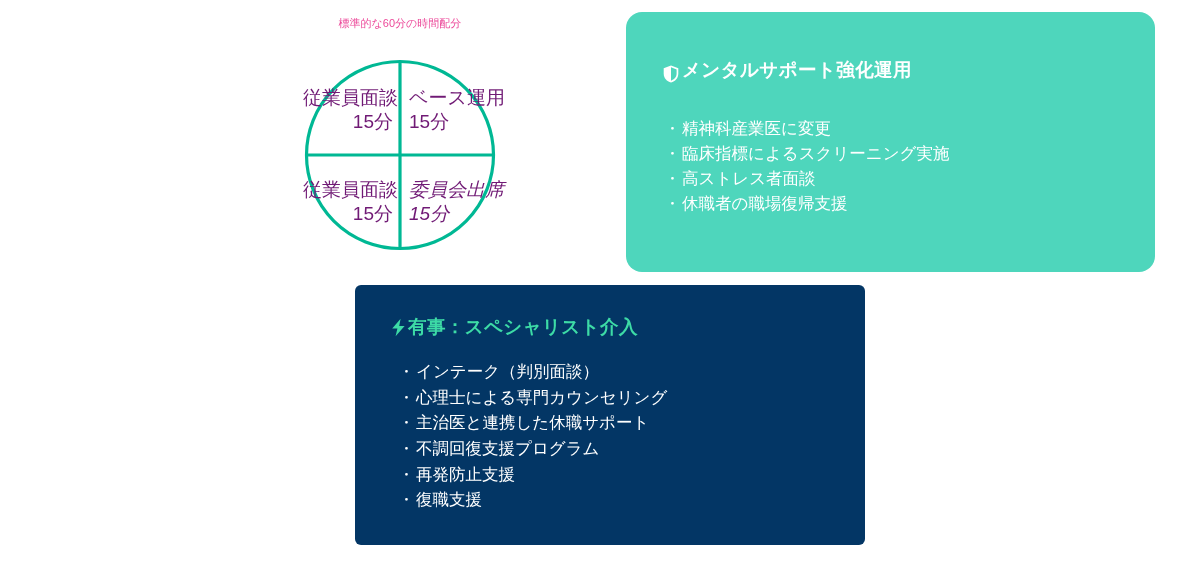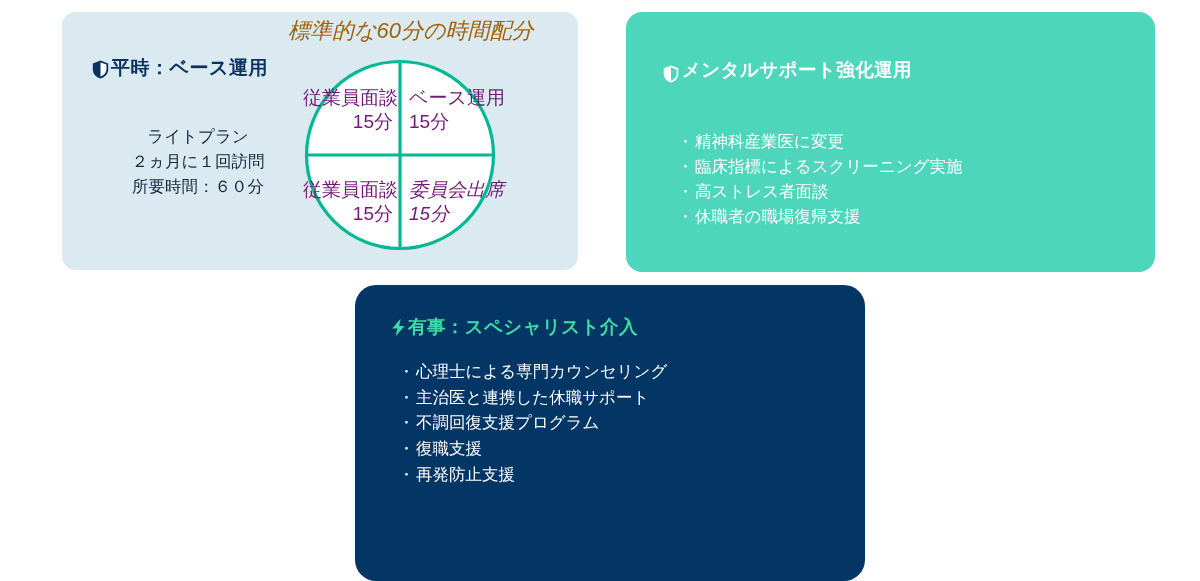--- a/index.html
+++ b/index.html
@@ -64,24 +64,23 @@
     white-space: nowrap;
   }
 
   
   .pie-title {
     position: absolute;
     left: 288px;
     top: 16px;
     width: 224px;
     text-align: center;
-    font-size: 22px;
-    color: #a16207;
-    white-space: nowrap;
-    font-style: italic;
+    font-size: 11px;
+    color: #ec4899;
+    white-space: nowrap;
   }
   .pie-wrap {
     position: absolute;
     left: 303px;
     top: 58px;
     width: 194px;
     height: 194px;
   }
   .pie-wrap svg { display: block; }
 
@@ -125,21 +124,21 @@
     width: 16px;
     height: 18px;
     flex: 0 0 auto;
     position: relative;
     top: 1px;
   }
   .mental-list {
     position: absolute;
     left: 36px;
     top: 100px;
-    margin: 17px;
+    margin: 4px;
     padding: 0;
     list-style: none;
   }
   .mental-list li {
     font-size: 16.5px;
     line-height: 1.52;
     color: #ffffff;
     white-space: nowrap;
     padding-left: 16px;
     position: relative;
@@ -150,23 +149,23 @@
     left: -2px;
     top: 0;
   }
 
   
   .panel-emg {
     position: absolute;
     left: 355px;
     top: 285px;
     width: 510px;
-    height: 296px;
+    height: 260px;
     background: #033665;
-    border-radius: 21px;
+    border-radius: 6px;
   }
   .emg-heading {
     position: absolute;
     left: 36px;
     top: 29px;
     font-size: 18.5px;
     font-weight: bold;
     color: #3ddba6;
     letter-spacing: 0.4px;
     white-space: nowrap;
@@ -203,37 +202,20 @@
     position: absolute;
     left: -2px;
     top: 0;
   }
 </style>
 </head>
 <body>
 
 <div id="stage">
 
-  <div class="panel-base">
-    <div class="base-heading">
-      <span class="shield-navy">
-        <svg viewBox="0 0 17 19" width="17" height="19" aria-hidden="true">
-          <path d="M8.5 0.6 L16.2 3.4 L16.2 9.2 C16.2 13.9 12.9 17.1 8.5 18.5 C4.1 17.1 0.8 13.9 0.8 9.2 L0.8 3.4 Z" fill="#0b3260"></path>
-          <path d="M8.5 2.4 L8.5 16.6 C11.9 15.3 14.4 12.8 14.4 9.1 L14.4 4.6 Z" fill="#ffffff"></path>
-        </svg>
-      </span>
-      <span>平時：ベース運用</span>
-    </div>
-
-    <div class="base-plan">
-      <div>ライトプラン</div>
-      <div>２ヵ月に１回訪問</div>
-      <div>所要時間：６０分</div>
-    </div>
-  </div>
 
   <div class="pie-title">標準的な60分の時間配分</div>
 
   <div class="pie-wrap">
     <svg viewBox="0 0 194 194" width="194" height="194" aria-hidden="true">
       <circle cx="97" cy="97" r="93.5" fill="#ffffff" stroke="#00b894" stroke-width="3.2"></circle>
       <line x1="97" y1="3.5" x2="97" y2="190.5" stroke="#00b894" stroke-width="3.2"></line>
       <line x1="3.5" y1="97" x2="190.5" y2="97" stroke="#00b894" stroke-width="3.2"></line>
     </svg>
   </div>
@@ -278,21 +260,22 @@
     <div class="emg-heading">
       <span class="bolt-green">
         <svg viewBox="0 0 15 19" width="15" height="19" aria-hidden="true">
           <path d="M9.6 0.8 L1.2 10.6 L6.4 10.6 L4.6 18.3 L13.6 8.0 L8.2 8.0 Z" fill="#3ddba6"></path>
         </svg>
       </span>
       <span>有事：スペシャリスト介入</span>
     </div>
 
     <ul class="emg-list">
+      <li>インテーク（判別面談）</li>
       <li>心理士による専門カウンセリング</li>
       <li>主治医と連携した休職サポート</li>
       <li>不調回復支援プログラム</li>
+      <li>再発防止支援</li>
       <li>復職支援</li>
-      <li>再発防止支援</li>
     </ul>
   </div>
 
 </div>
 
 </body></html>

